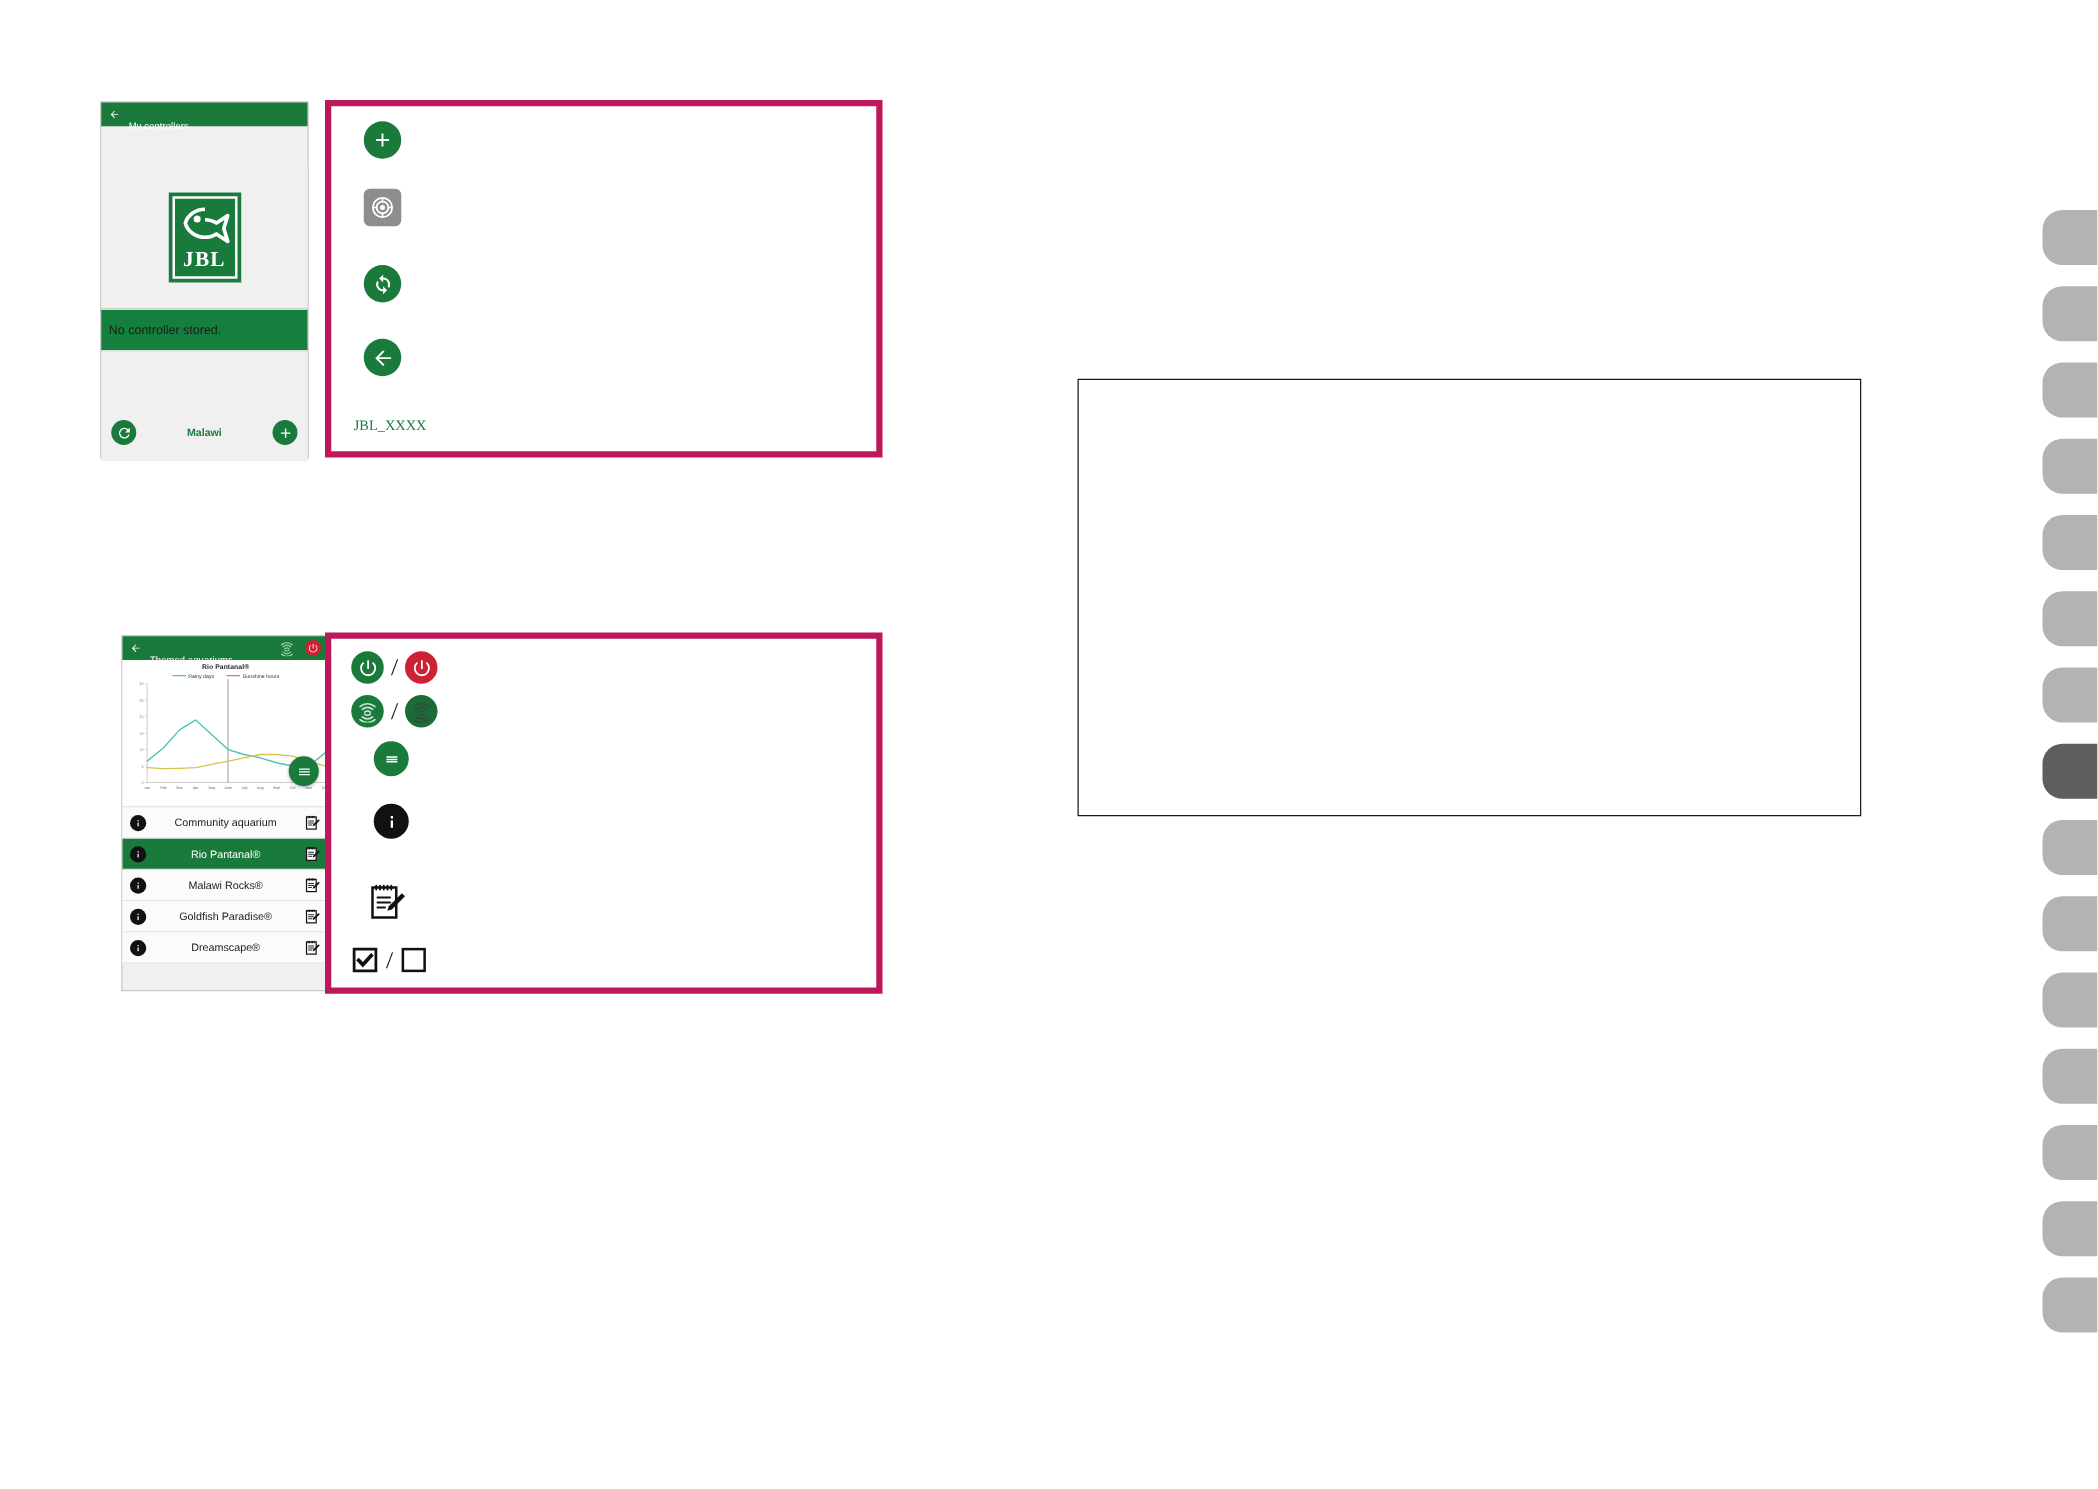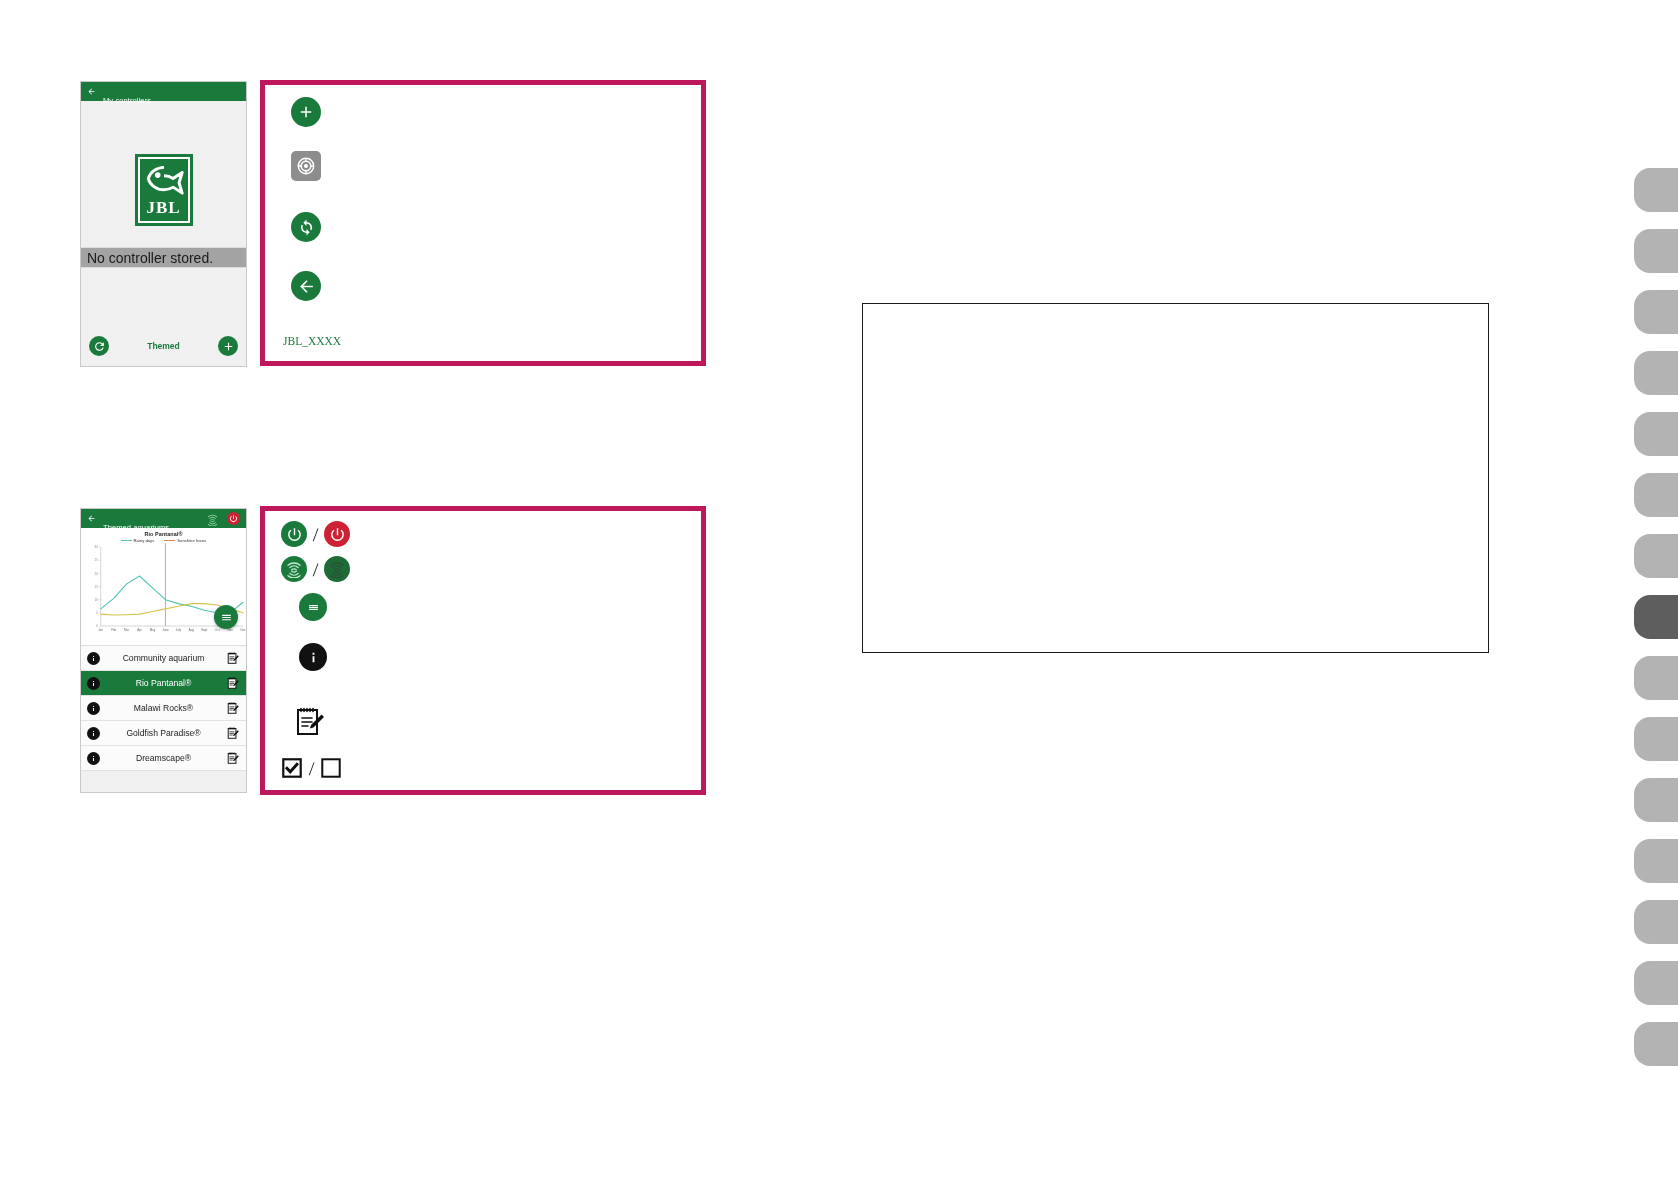--- a/index.html
+++ b/index.html
@@ -67,27 +67,27 @@
   .jbl-word {
     color: #ffffff;
     font-family: "Liberation Serif", serif;
     font-weight: bold;
     font-size: 17px;
     line-height: 17px;
     letter-spacing: 1px;
     margin-top: 2px;
   }
   .no-controller {
-    background: #a3a3a3;
+    background: #15803d;
     border-top: 1px solid #ddd;
     border-bottom: 1px solid #ddd;
-    height: 21px;
+    height: 34px;
     display: flex; align-items: center;
     padding-left: 6px;
-    font-size: 14px;
+    font-size: 10px;
     color: #1b1b1b;
   }
   .phone-body-blank { flex: 1; background: #f0f0f0; }
   .phone-footer {
     position: absolute;
     left: 0; right: 0; bottom: 0;
     height: 40px;
     display: flex; align-items: center; justify-content: space-between;
     padding: 0 8px;
   }
@@ -97,21 +97,21 @@
     display: flex; align-items: center; justify-content: center;
     color: #fff;
   }
   .imprint-link {
     color: #1a7a3c;
     font-size: 8.5px;
     font-weight: bold;
   }
 
   
-  #phone-themed { left: 80px; top: 508px; height: 285px; }
+  #phone-themed { left: 97px; top: 508px; height: 285px; }
   .phone-header-2 { justify-content: flex-start; }
   .hdr-right-icons {
     margin-left: auto;
     display: flex; align-items: center; gap: 8px;
   }
   .hdr-ico { width: 13px; height: 13px; display:block; }
   .power-badge {
     width: 13px; height: 13px; border-radius: 50%;
     background: #cc2233;
     display: flex; align-items: center; justify-content: center;
@@ -265,21 +265,21 @@
 
     <div class="no-controller">No controller stored.</div>
     <div class="phone-body-blank" style="height:88px"></div>
 
     <div class="phone-footer">
       <span class="fab">
         <svg viewBox="0 0 24 24" width="13" height="13">
             <path d="M17.65 6.35A8 8 0 1 0 19.73 14h-2.1A6 6 0 1 1 16.24 7.76L13 11h7V4z" fill="#ffffff"></path>
           </svg>
       </span>
-      <span class="imprint-link">Themed</span>
+      <span class="imprint-link">Malawi</span>
       <span class="fab">
         <svg viewBox="0 0 24 24" width="13" height="13">
             <path d="M19 13h-6v6h-2v-6H5v-2h6V5h2v6h6z" fill="#ffffff"></path>
           </svg>
       </span>
     </div>
   </div>
 
   <div class="legend-panel" id="legend-top">
 

